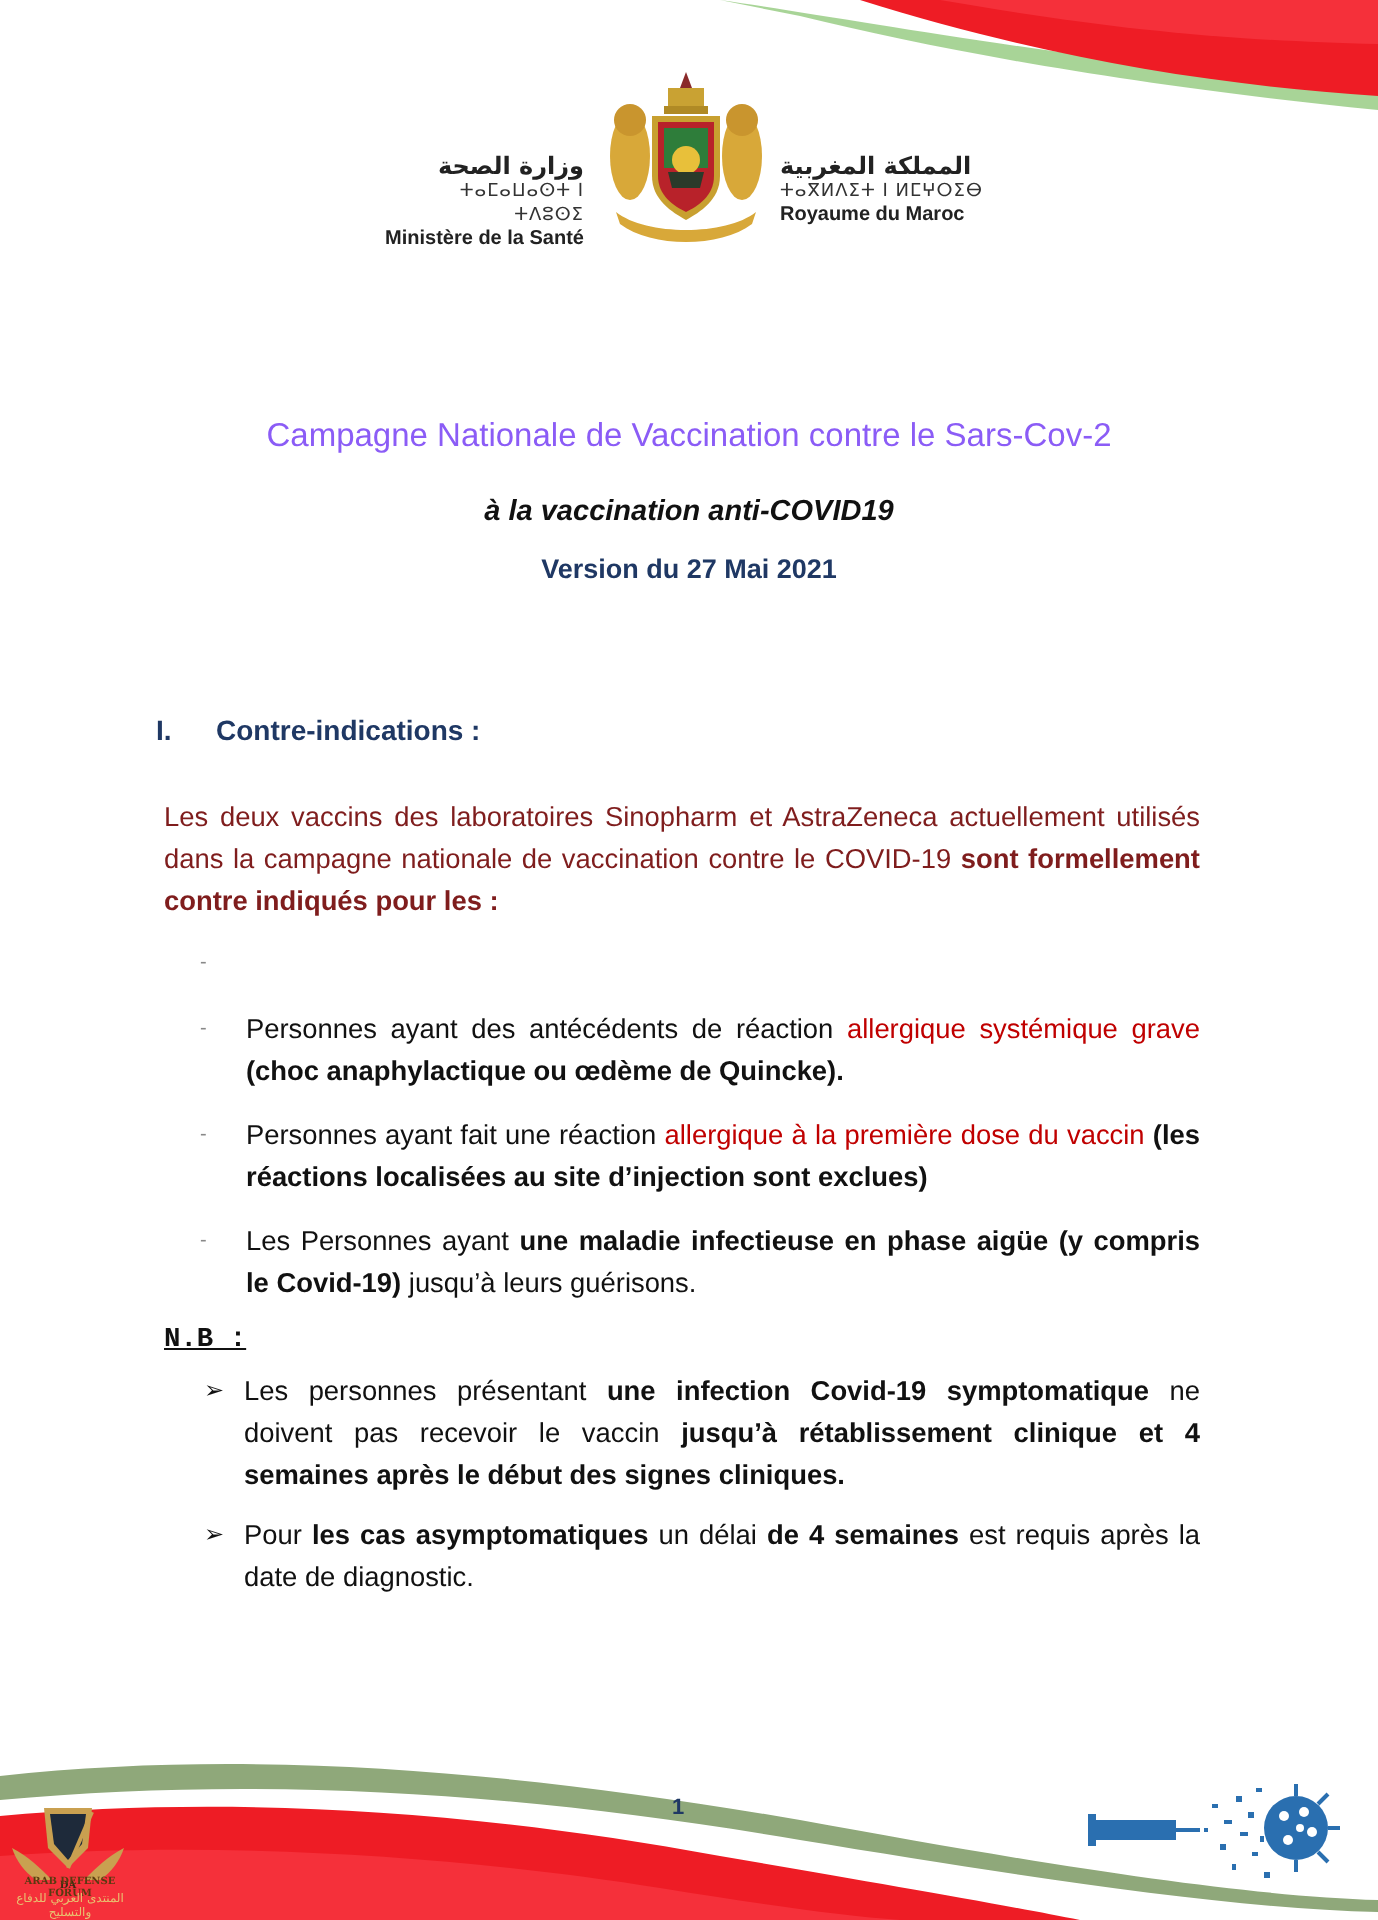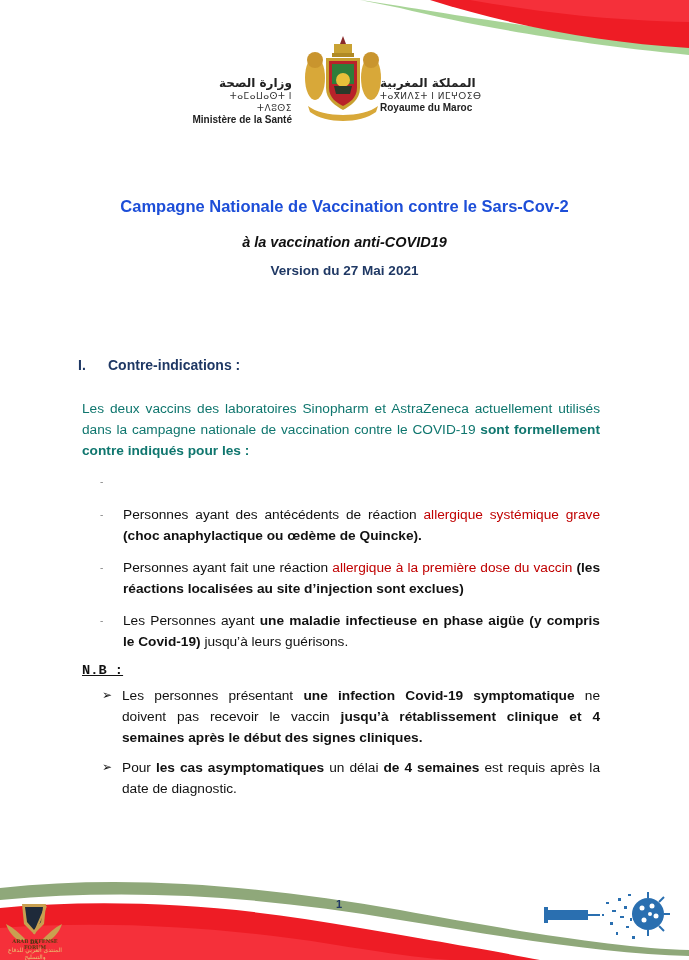--- a/index.html
+++ b/index.html
@@ -6,36 +6,36 @@
   body {
     width: 689px; height: 960px; position: relative; overflow: hidden;
     font-family: "DejaVu Sans", "Liberation Sans", sans-serif;
     color: #111;
   }
   .wave-top { position: absolute; left: 0; top: 0; width: 689px; height: 70px; }
   .wave-bottom { position: absolute; left: 0; top: 880px; width: 689px; height: 80px; }
 
   .header { position: absolute; top: 36px; left: 0; width: 689px; height: 90px; }
   .ministry { position: absolute; left: 192px; top: 40px; width: 100px; text-align: right; }
-  .kingdom { position: absolute; left: 380px; top: 40px; width: 110px; text-align: left; }
+  .kingdom { position: absolute; left: 390px; top: 40px; width: 110px; text-align: left; }
   .ar { font-family: "DejaVu Sans", sans-serif; font-weight: bold; font-size: 12px; color: #222; line-height: 14px; direction: rtl; text-align: right; }
   .tif { font-family: "DejaVu Sans", sans-serif; font-size: 9px; color: #333; line-height: 12px; letter-spacing: 0.5px; }
   .fr { font-family: "Liberation Sans", sans-serif; font-weight: bold; font-size: 10px; color: #222; line-height: 12px; }
   .kingdom .ar { direction: rtl; text-align: left; }
   .emblem { position: absolute; left: 298px; top: 0px; width: 90px; height: 90px; }
 
   .title-block { position: absolute; top: 193px; left: 0; width: 689px; text-align: center; }
-  .main-title { font-family: "Liberation Sans", sans-serif; font-weight: bold; font-size: 16.5px; color: #1d4ed8; margin: 4px; }
+  .main-title { font-family: "Liberation Sans", sans-serif; font-weight: normal; font-size: 16.5px; color: #8b5cf6; margin: 16px; }
   .subtitle { font-family: "Liberation Sans", sans-serif; font-weight: bold; font-style: italic; font-size: 14.5px; color: #111; margin: 14px 0 0 0; line-height: 25px; }
   .version { font-family: "Liberation Sans", sans-serif; font-weight: bold; font-size: 13.5px; color: #1f3864; margin-top: 8px; }
 
   .section-head { position: absolute; top: 357px; left: 78px; font-family: "Liberation Sans", sans-serif; font-weight: bold; font-size: 14px; color: #1f3864; }
   .section-head .num { display: inline-block; width: 30px; }
 
-  .content { position: absolute; left: 82px; width: 518px; font-family: "Liberation Sans", sans-serif; font-size: 13.7px; line-height: 21px; color: #0f766e; text-align: justify; }
+  .content { position: absolute; left: 82px; width: 518px; font-family: "Liberation Sans", sans-serif; font-size: 13.7px; line-height: 21px; color: #7f1d1d; text-align: justify; }
   .intro { top: 398px; }
   b { font-weight: bold; }
   .red { color: #c00000; font-weight: normal; }
 
   .list { position: absolute; left: 100px; width: 500px; font-family: "Liberation Sans", sans-serif; font-size: 13.7px; line-height: 21px; color: #111; }
   .li { position: relative; padding-left: 23px; text-align: justify; }
   .li .bullet { position: absolute; left: 0; top: 0; color: #888; font-size: 10px; }
   .li1 { top: 471px; }
   .li2 { top: 504px; }
   .li3 { top: 557px; }

